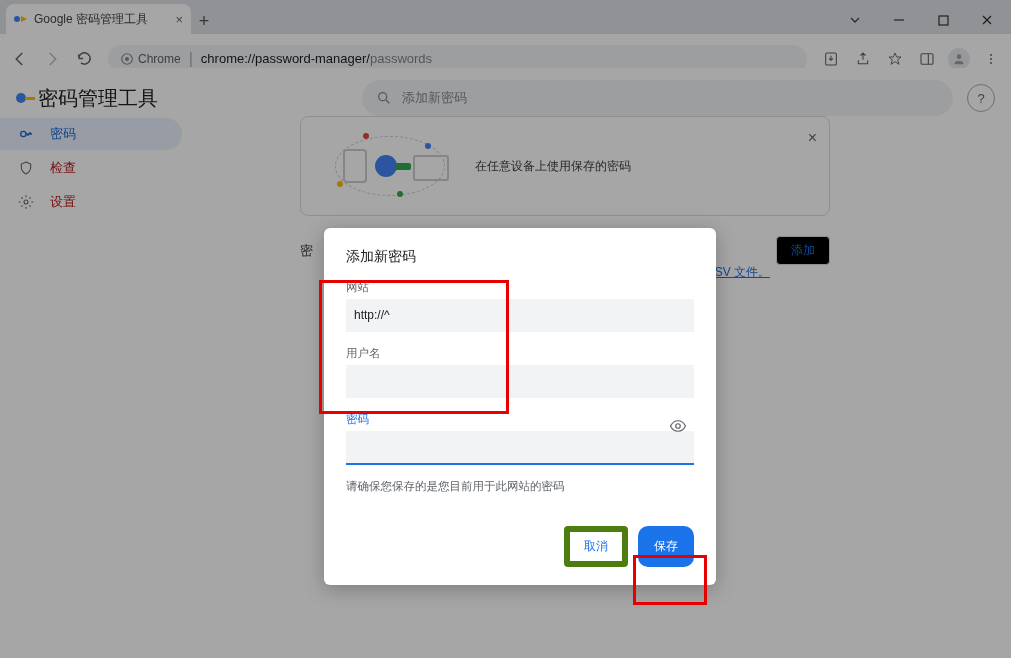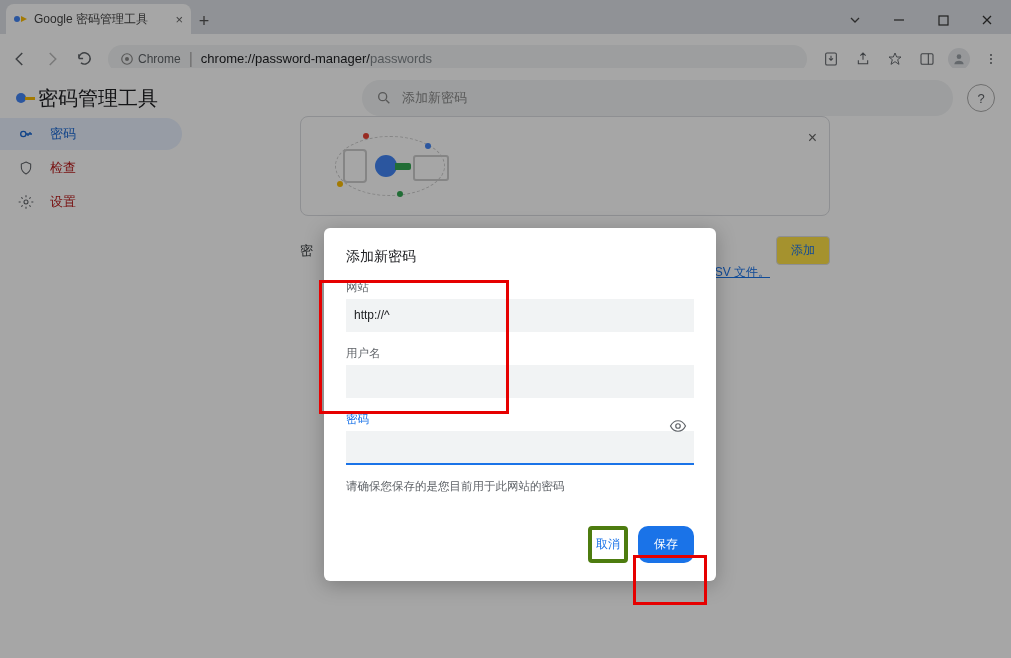--- a/index.html
+++ b/index.html
@@ -57,37 +57,37 @@
 .illus .key .kball{width:22px;height:22px;border-radius:50%;background:#4285f4;}
 .illus .key .kstem{width:16px;height:7px;background:#34a853;position:absolute;left:20px;top:8px;border-radius:0 2px 2px 0;}
 .illus .dev{position:absolute;width:24px;height:34px;border:2px solid #ccc;border-radius:4px;left:18px;top:18px;}
 .illus .lap{position:absolute;width:36px;height:26px;border:2px solid #ccc;border-radius:3px;left:88px;top:24px;}
 .banner-text { font-size:12px; color:#3c4043; line-height:1.7; }
 .banner-text a { color:#1a73e8; text-decoration:underline; cursor:pointer; }
 .banner .close-banner { position:absolute; right:12px; top:12px; color:#666; cursor:pointer; font-size:16px; }
 
 
 .bg-row { display:flex; justify-content:space-between; align-items:center; margin-top:20px; font-size:13px; color:#3c4043; }
-.add-btn { border:1px solid #dadce0; color:#1a73e8; background:#fde047; padding:5px 14px; border-radius:4px; font-size:12px; cursor:pointer; }
+.add-btn { border:1px solid #dadce0; color:#1a73e8; background:#000000; padding:5px 14px; border-radius:4px; font-size:12px; cursor:pointer; }
 .csv-link { color:#1a73e8; text-decoration:underline; font-size:12px; position:absolute; right:60px; top:148px;text-align:center; }
 
 
 .overlay { position:absolute; inset:0; background:rgba(0,0,0,0.35); }
 .modal { position:absolute; left:324px; top:228px; width:392px; background:#fff; border-radius:6px; box-shadow:0 4px 20px rgba(0,0,0,0.25); padding:20px 22px 18px 22px; }
 .modal h3 { font-size:14px; font-weight:400; color:#202124; margin-bottom:14px; }
 .mlbl { font-size:11.5px; color:#5f6368; margin-bottom:4px; }
 .mlbl.focus { color:#1a73e8; }
 .minput { width:100%; height:28px; background:#f1f3f4; border:none; border-bottom:1px solid transparent; padding:16px 8px; font-size:12px; color:#202124; outline:none; }
 .minput.focus { border-bottom:2px solid #1a73e8; }
 .field { margin-bottom:14px; position:relative; }
 .eye { position:absolute; right:6px; top:4px; width:20px; height:20px; display:flex; align-items:center; justify-content:center; color:#5f6368; cursor:pointer; }
 .hint { font-size:11.5px; color:#5f6368; margin-bottom:20px; }
 .mtextarea { width:100%; height:44px; background:#f1f3f4; border:none; resize:none; outline:none; padding:6px 8px; font-size:12px; }
 .mactions { display:flex; justify-content:flex-end; gap:10px; margin-top:32px; }
-.btn-cancel { border:4px solid #4d7c0f; background:#fff; color:#1a73e8; padding:6px 4px; border-radius:4px; font-size:12px; cursor:pointer; }
+.btn-cancel { border:6px solid #4d7c0f; background:#fff; color:#1a73e8; padding:6px 14px; border-radius:4px; font-size:12px; cursor:pointer; }
 .btn-save { border:none; background:#1a73e8; color:#fff; padding:6px 16px; border-radius:10px; font-size:12px; cursor:pointer; }
 
 
 .redbox { position:absolute; border:3px solid #e60000; pointer-events:none; }
 .rb1 { left:319px; top:280px; width:190px; height:134px; }
 .rb2 { left:633px; top:555px; width:74px; height:50px; }
 
 svg { display:block; }
 </style>
 </head>
@@ -250,20 +250,21 @@
           <div class="c r3"></div>
           <div class="c r4"></div>
         <div class="dev"></div>
           <div class="lap"></div>
         <div class="key">
             <div class="kball"></div>
             <div class="kstem"></div>
           </div>
       </div>
       <div class="banner-text">
+        <div>在任意设备上使用保存的密码</div>
       </div>
       <span class="close-banner">×</span>
     </div>
 
     <div class="bg-row">
       <span>密</span>
       <button class="add-btn">添加</button>
     </div>
     <a class="csv-link"> CSV 文件。</a>
   </div>

